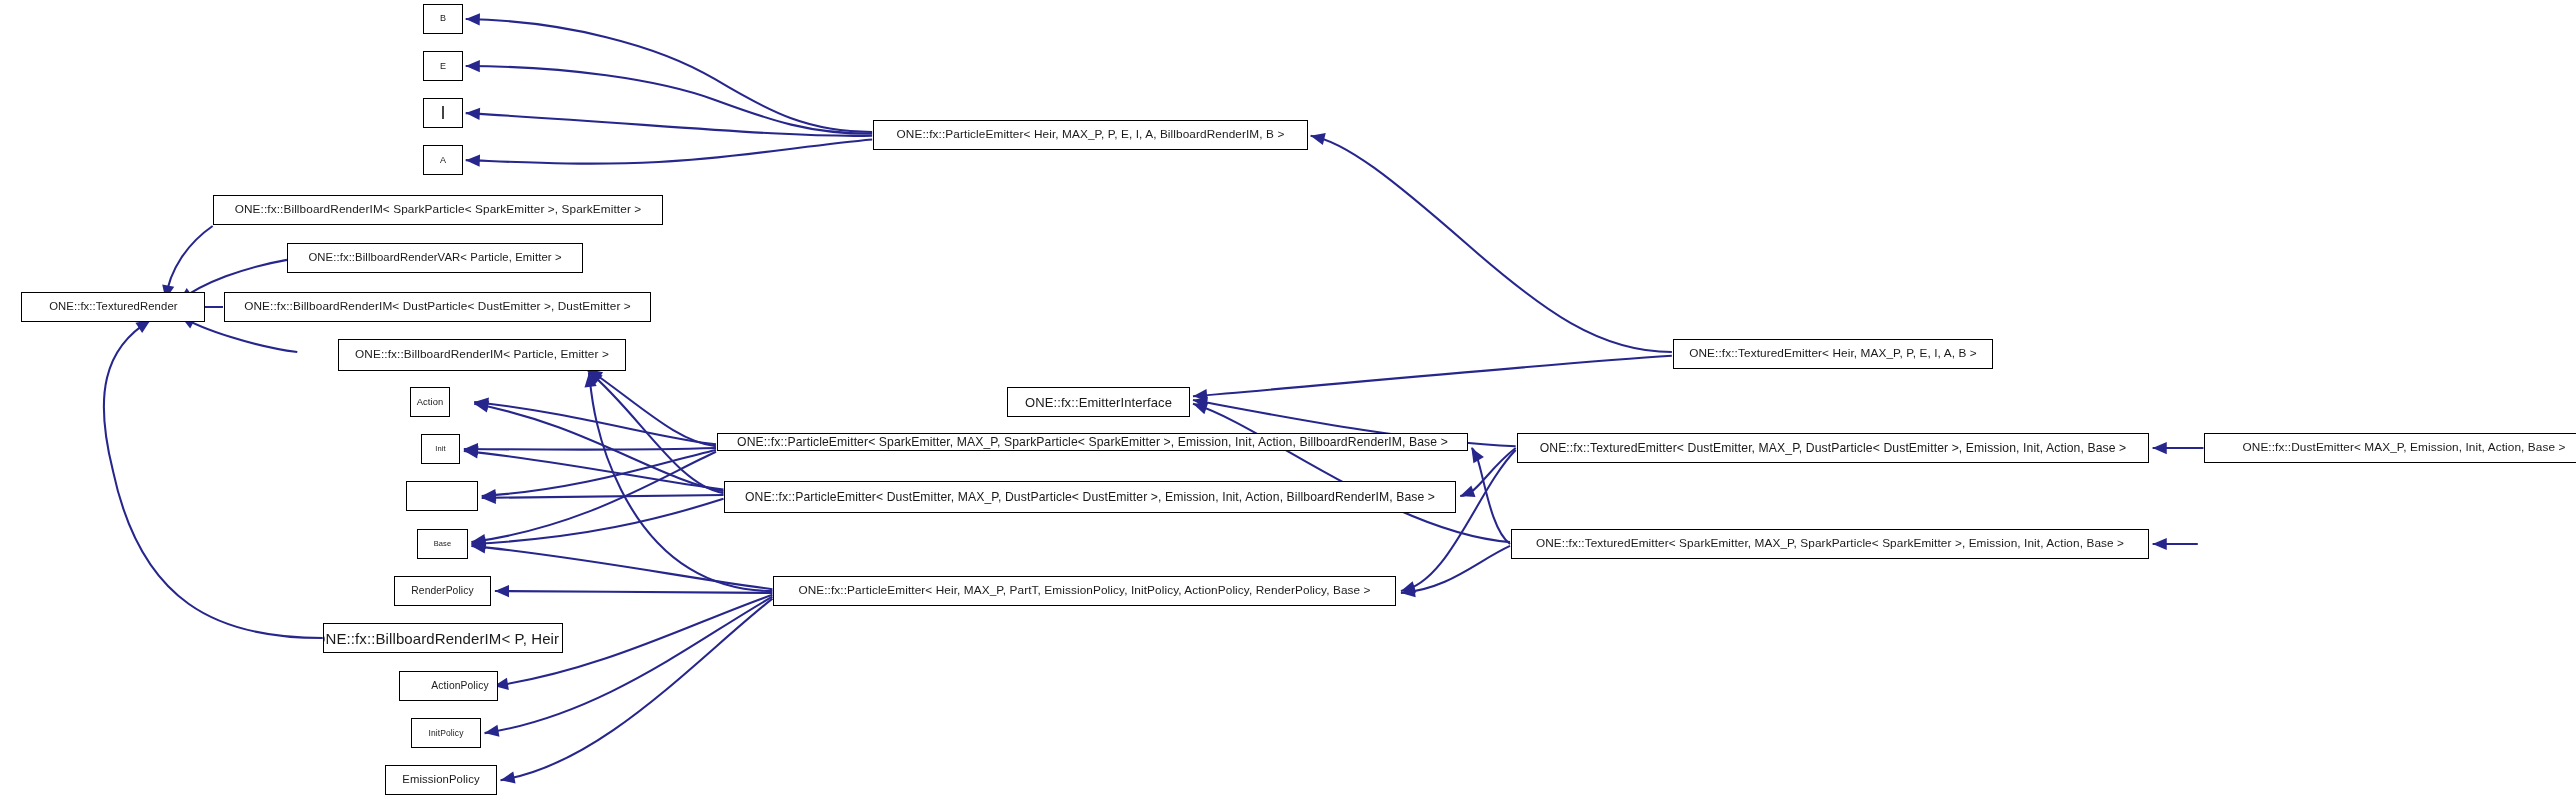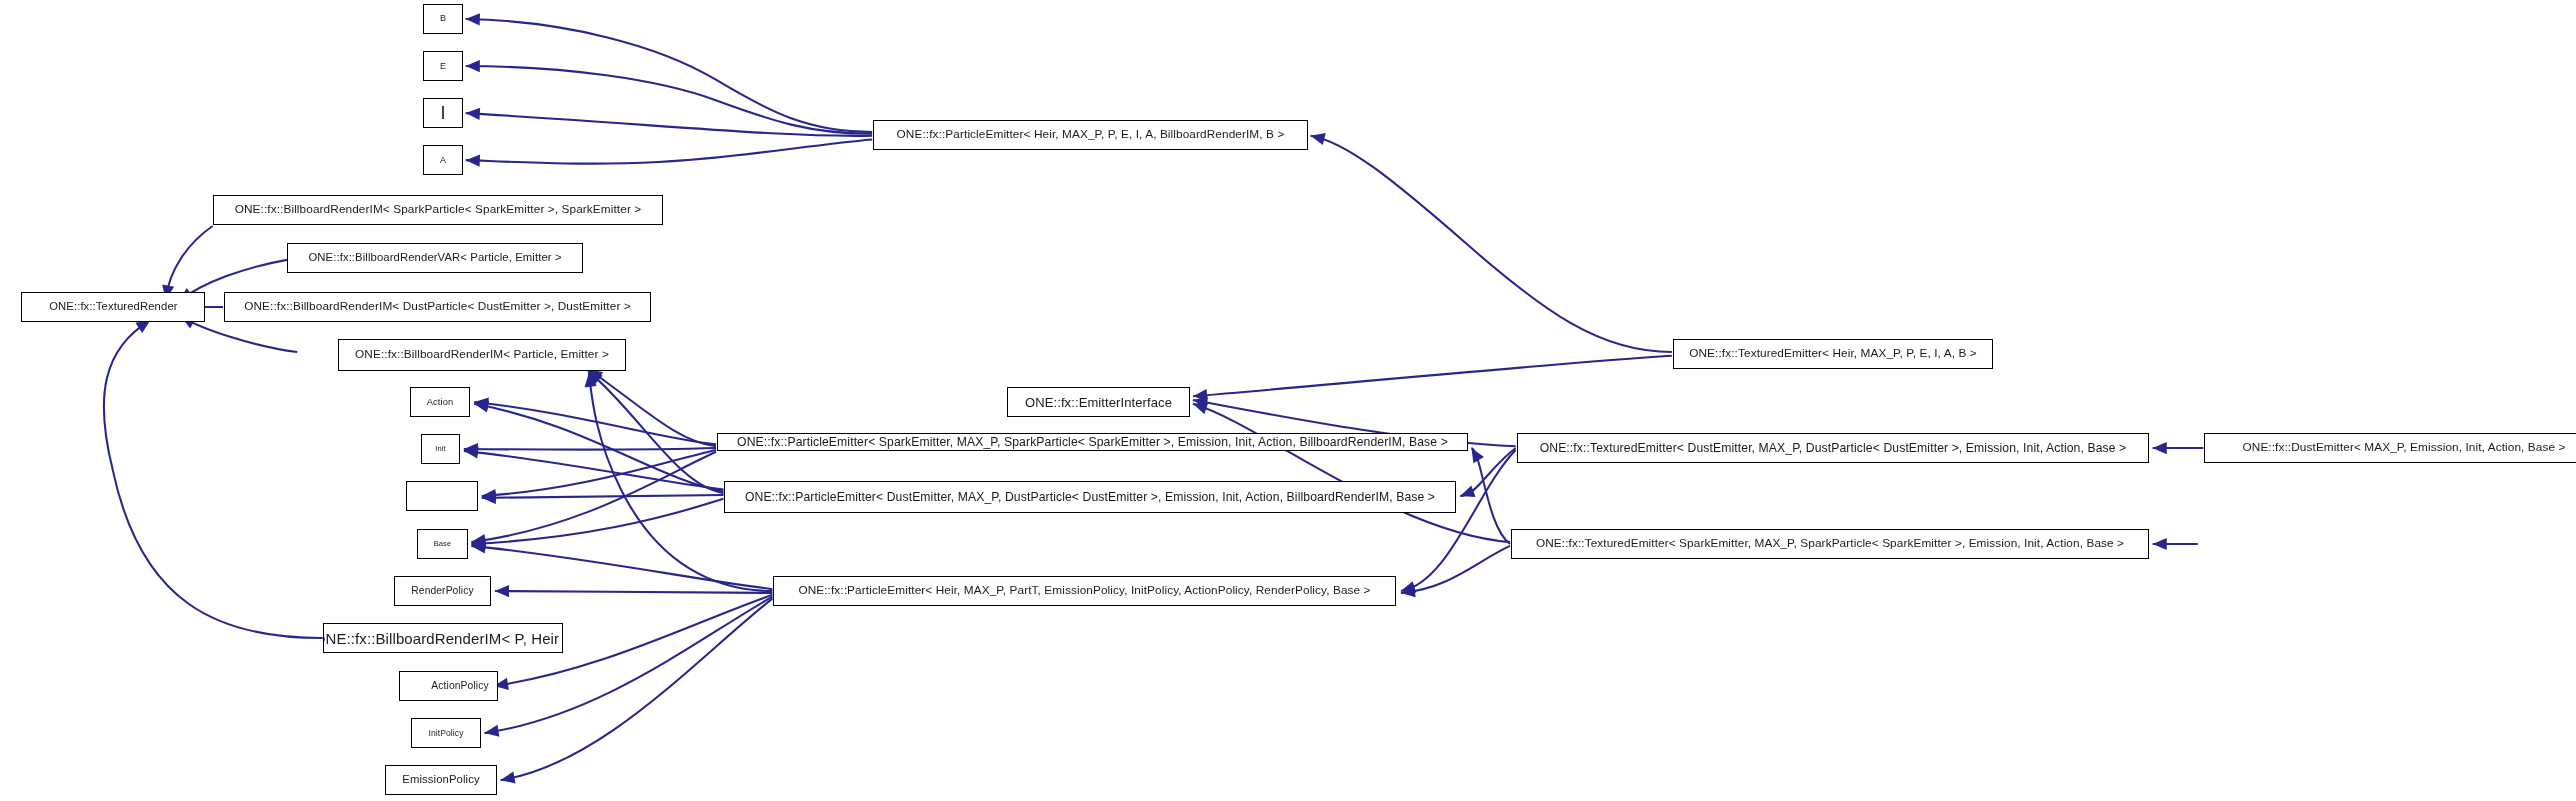--- a/index.html
+++ b/index.html
@@ -153,21 +153,21 @@
     </div>
     <div class="node" style="left: 9.4px; top: 292px; width: 184px; height: 30px; margin-left: 12px;">
       <span style="font-size: 11.3px;">ONE::fx::TexturedRender</span>
     </div>
     <div class="node" style="left: 224px; top: 292px; width: 427px; height: 30px;">
       <span style="font-size: 11.8px;">ONE::fx::BillboardRenderIM&lt; DustParticle&lt; DustEmitter &gt;, DustEmitter &gt;</span>
     </div>
     <div class="node" style="left: 297px; top: 339px; width: 288px; height: 32px; margin-left: 41px;">
       <span style="font-size: 11.8px;">ONE::fx::BillboardRenderIM&lt; Particle, Emitter &gt;</span>
     </div>
-    <div class="node" style="left: 410px; top: 387px; width: 60px; height: 30px;">
+    <div class="node" style="left: 410px; top: 387px; width: 40px; height: 30px;">
       <span style="font-size: 9.4px;">Action</span>
     </div>
     <div class="node" style="left: 421px; top: 434px; width: 39px; height: 30px;">
       <span style="font-size: 7.5px; text-align: center;">Init</span>
     </div>
     <div class="node" style="left: 406px; top: 481px; width: 72px; height: 30px;">
       <span style="font-size: 10px; margin-top: 48px;">Emission</span>
     </div>
     <div class="node" style="left: 417px; top: 529px; width: 51px; height: 30px;">
       <span style="font-size: 7.5px;">Base</span>

